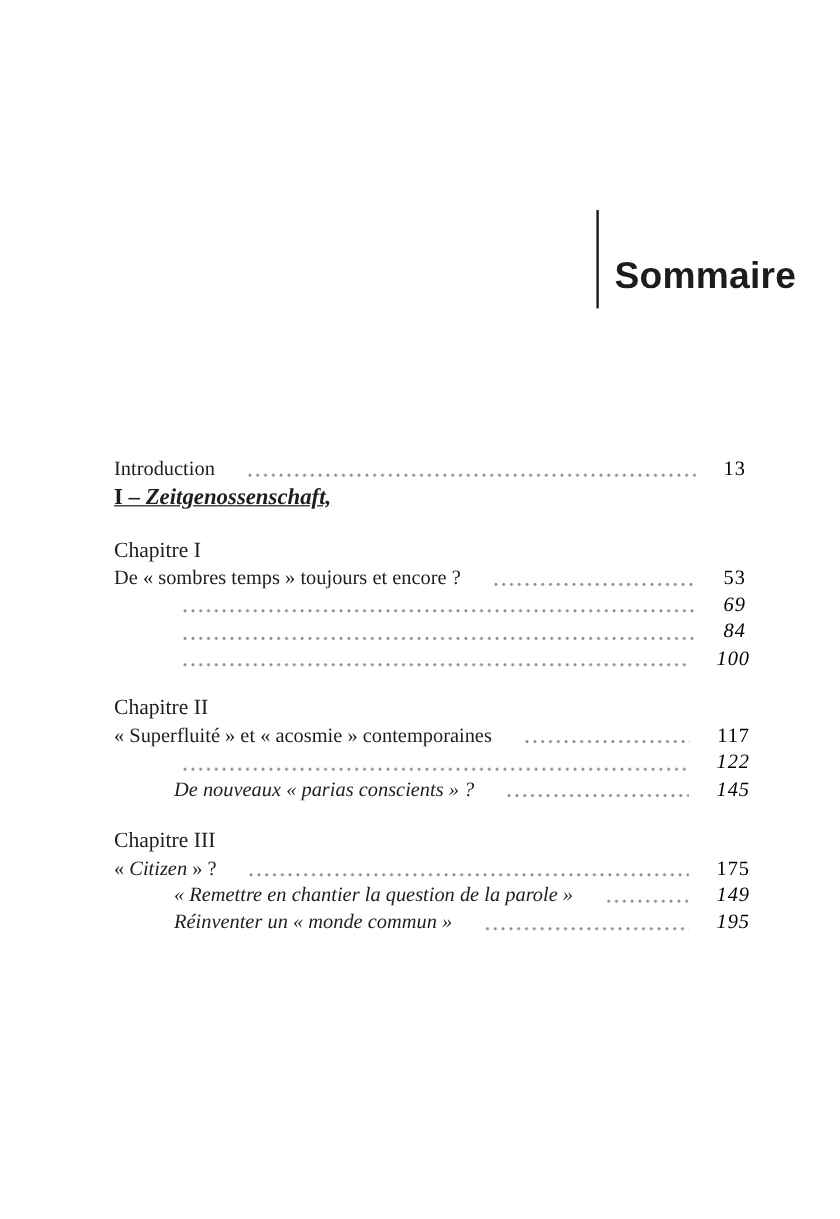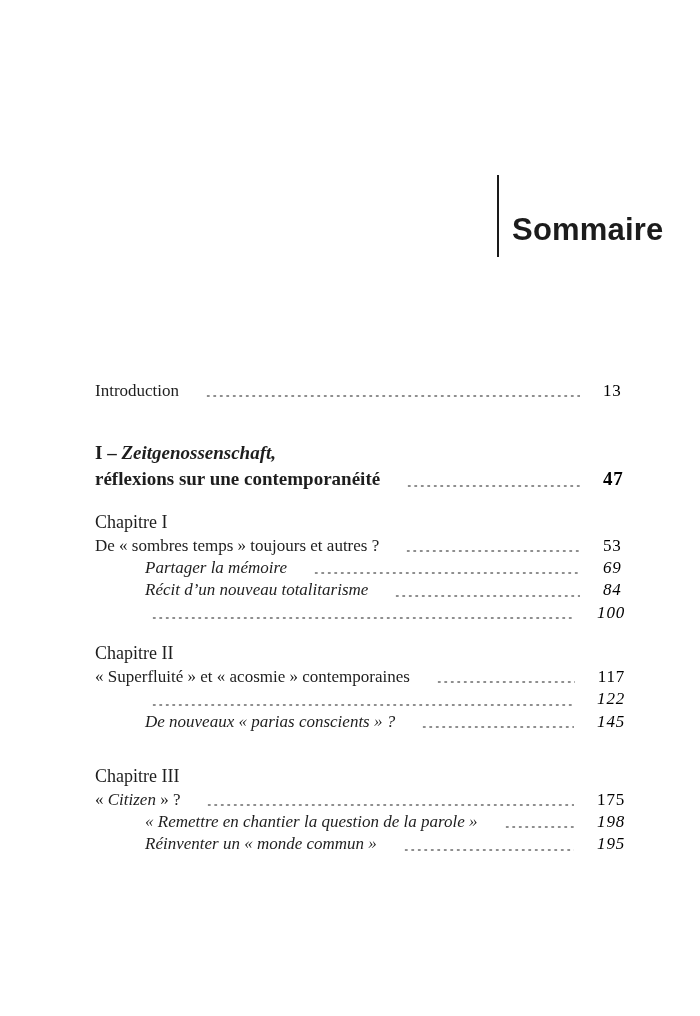--- a/index.html
+++ b/index.html
@@ -58,28 +58,28 @@
   }
   .pagenum {
     flex: 0 0 auto;
     color: #000000;
     letter-spacing: 0.8px;
     font-variant-numeric: oldstyle-nums;
     font-feature-settings: "onum" 1;
     min-width: 22px;
   }
 
-  .part { margin-top: 38px; font-weight: bold; }
+  .part { font-weight: bold; text-decoration: underline; }
   .part .part-line1 { font-size: 19px; line-height: 26px; }
   .part .part-line1 em { font-style: italic; }
   .part .row { font-size: 19px; line-height: 26px; font-weight: bold; }
 
   .chapter { margin-top: 19px; }
   .chapter.c2 { margin-top: 18px; }
-  .chapter.c3 { margin-top: 32px; }
+  .chapter.c3 { margin-top: 20px; }
   .chapter-heading { font-size: 18px; line-height: 23px; }
   .chapter .title-row { font-size: 17px; line-height: 23px; }
   .sub .row {
     font-style: italic;
     font-size: 17px;
     line-height: 22.4px;
     padding-left: 50px;
   }
   em { font-style: italic; }
 </style>
@@ -92,42 +92,35 @@
 <div class="toc">
 
   <div class="row">
     <span class="label">Introduction</span>
     <span class="leader"></span>
     <span class="pagenum">13</span>
   </div>
 
   <div class="part">
     <div class="part-line1"><span>I – </span><em>Zeitgenossenschaft,</em></div>
-    <div class="row">
-      <span class="label">réflexions sur une contemporanéité</span>
-      <span class="leader"></span>
-      <span class="pagenum">47</span>
-    </div>
   </div>
 
   <div class="chapter c1">
     <div class="chapter-heading">Chapitre I</div>
     <div class="row title-row">
-      <span class="label">De « sombres temps » toujours et autres ?</span>
+      <span class="label">De « sombres temps » toujours et encore ?</span>
       <span class="leader"></span>
       <span class="pagenum">53</span>
     </div>
     <div class="sub">
       <div class="row">
-        <span class="label">Partager la mémoire</span>
         <span class="leader"></span>
         <span class="pagenum">69</span>
       </div>
       <div class="row">
-        <span class="label">Récit d’un nouveau totalitarisme</span>
         <span class="leader"></span>
         <span class="pagenum">84</span>
       </div>
       <div class="row">
         <span class="leader"></span>
         <span class="pagenum">100</span>
       </div>
     </div>
   </div>
 
@@ -155,21 +148,21 @@
     <div class="chapter-heading">Chapitre III</div>
     <div class="row title-row">
       <span class="label"><span>« </span><em>Citizen</em><span> » ?</span></span>
       <span class="leader"></span>
       <span class="pagenum">175</span>
     </div>
     <div class="sub">
       <div class="row">
         <span class="label">« Remettre en chantier la question de la parole »</span>
         <span class="leader"></span>
-        <span class="pagenum">198</span>
+        <span class="pagenum">149</span>
       </div>
       <div class="row">
         <span class="label">Réinventer un « monde commun »</span>
         <span class="leader"></span>
         <span class="pagenum">195</span>
       </div>
     </div>
   </div>
 
 </div>

